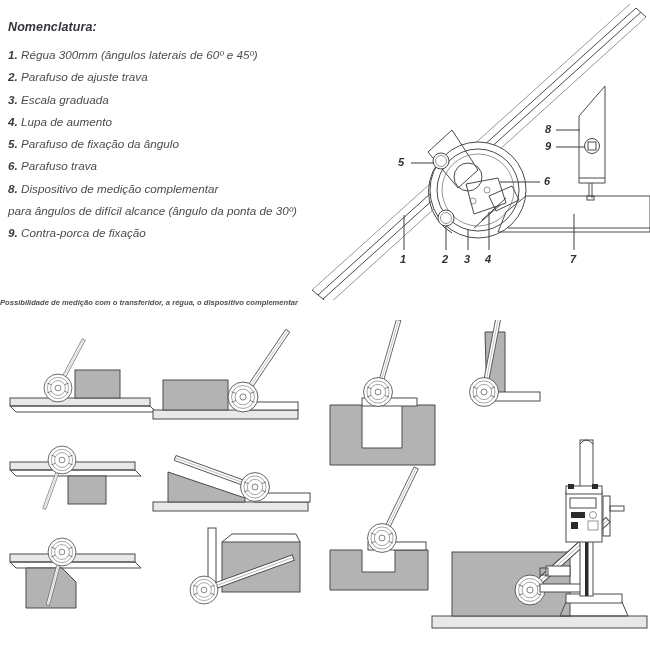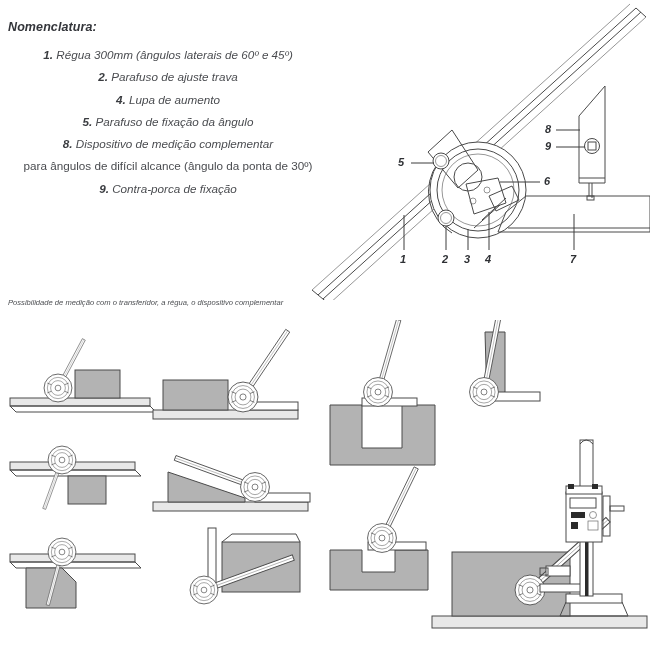--- a/index.html
+++ b/index.html
@@ -16,30 +16,30 @@
   
   .nomen{
     position:absolute;left:8px;top:20px;width:320px;
   }
   .nomen-title{
     font-style:italic;font-weight:bold;font-size:12.5px;
     color:#33353a;letter-spacing:.1px;margin-bottom:13px;
   }
   .nomen-item{
     font-style:italic;font-size:11.7px;color:#4a4c50;
-    line-height:15px;margin-bottom:7.3px;white-space:nowrap;text-align:center;
+    line-height:15px;margin-bottom:7.3px;white-space:nowrap;
   }
   .nomen-item .num{font-weight:bold;font-style:italic;color:#3a3c40;}
   .nomen-cont{
-    font-size:11.7px;color:#4a4c50;
-    line-height:15px;margin-bottom:7.3px;white-space:nowrap;text-align:center;
+    font-style:italic;font-size:11.7px;color:#4a4c50;
+    line-height:15px;margin-bottom:7.3px;white-space:nowrap;
   }
   .footnote{
-    position:absolute;left:8px;top:297px;width:330px;
-    font-style:italic;font-weight:normal;font-size:7.6px;
+    position:absolute;left:0;top:297px;width:330px;
+    font-style:italic;font-weight:bold;font-size:7.6px;
     color:#4d4f53;line-height:12.5px;
   }
 
   
   .callout{
     position:absolute;font-style:italic;font-weight:bold;
     font-size:11px;color:#2e3034;
   }
 
   svg{display:block;}
@@ -60,26 +60,34 @@
 
     <div class="nomen-item">
       <span class="num">1.</span>
       <span>Régua 300mm (ângulos laterais de 60º e 45º)</span>
     </div>
     <div class="nomen-item">
       <span class="num">2.</span>
       <span>Parafuso de ajuste trava</span>
     </div>
     <div class="nomen-item">
+      <span class="num">3.</span>
+      <span>Escala graduada</span>
+    </div>
+    <div class="nomen-item">
       <span class="num">4.</span>
       <span>Lupa de aumento</span>
     </div>
     <div class="nomen-item">
       <span class="num">5.</span>
       <span>Parafuso de fixação da ângulo</span>
+    </div>
+    <div class="nomen-item">
+      <span class="num">6.</span>
+      <span>Parafuso trava</span>
     </div>
     <div class="nomen-item">
       <span class="num">8.</span>
       <span>Dispositivo de medição complementar</span>
     </div>
     <div class="nomen-cont">para ângulos de difícil alcance (ângulo da ponta de 30º)</div>
     <div class="nomen-item">
       <span class="num">9.</span>
       <span>Contra-porca de fixação</span>
     </div>

